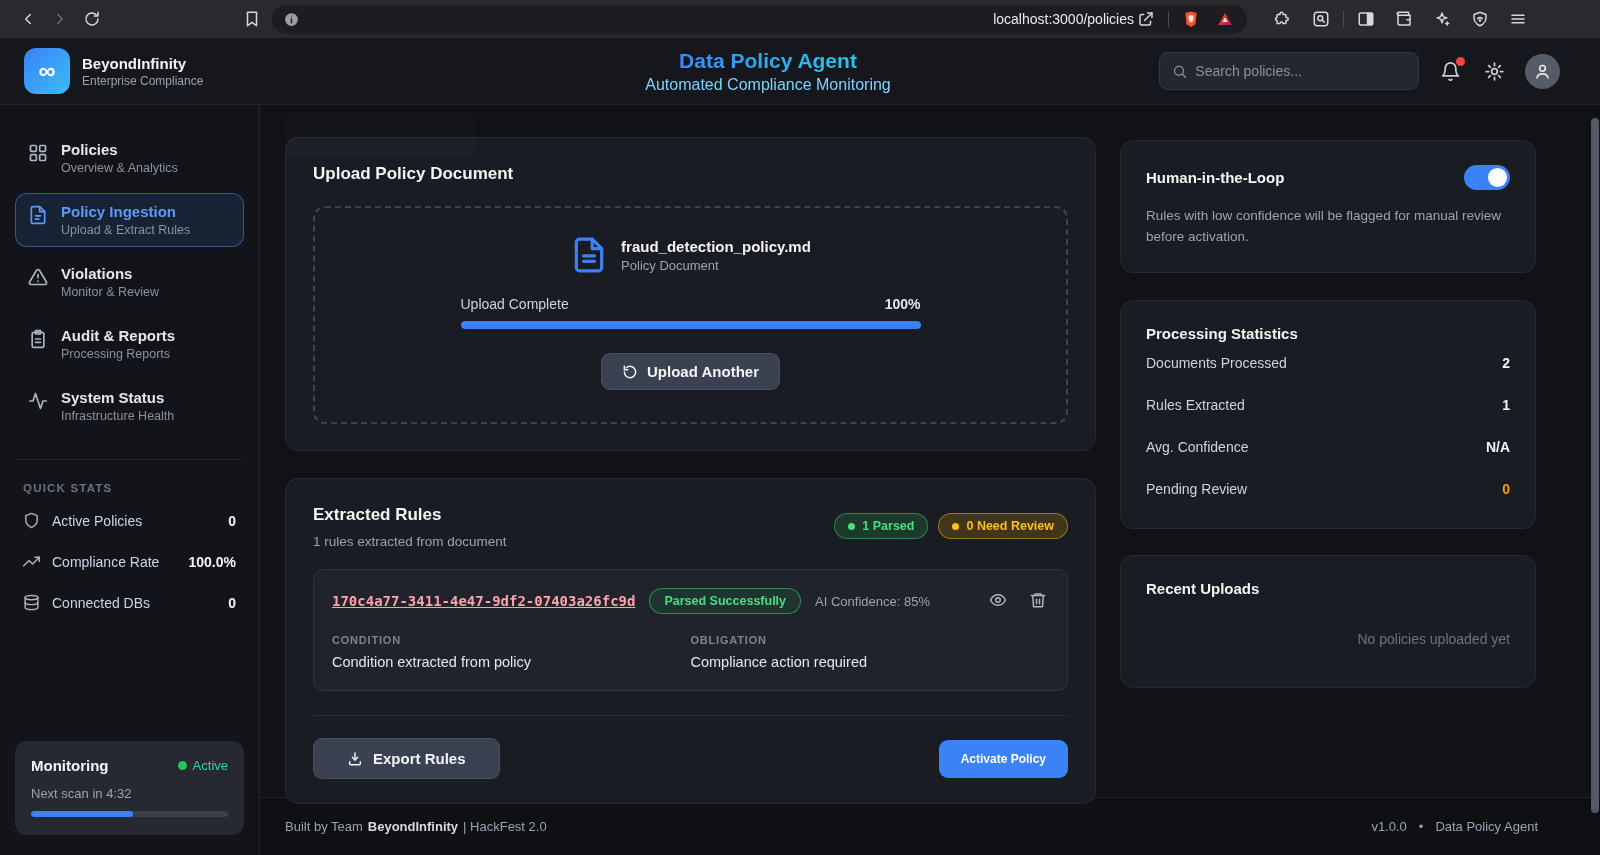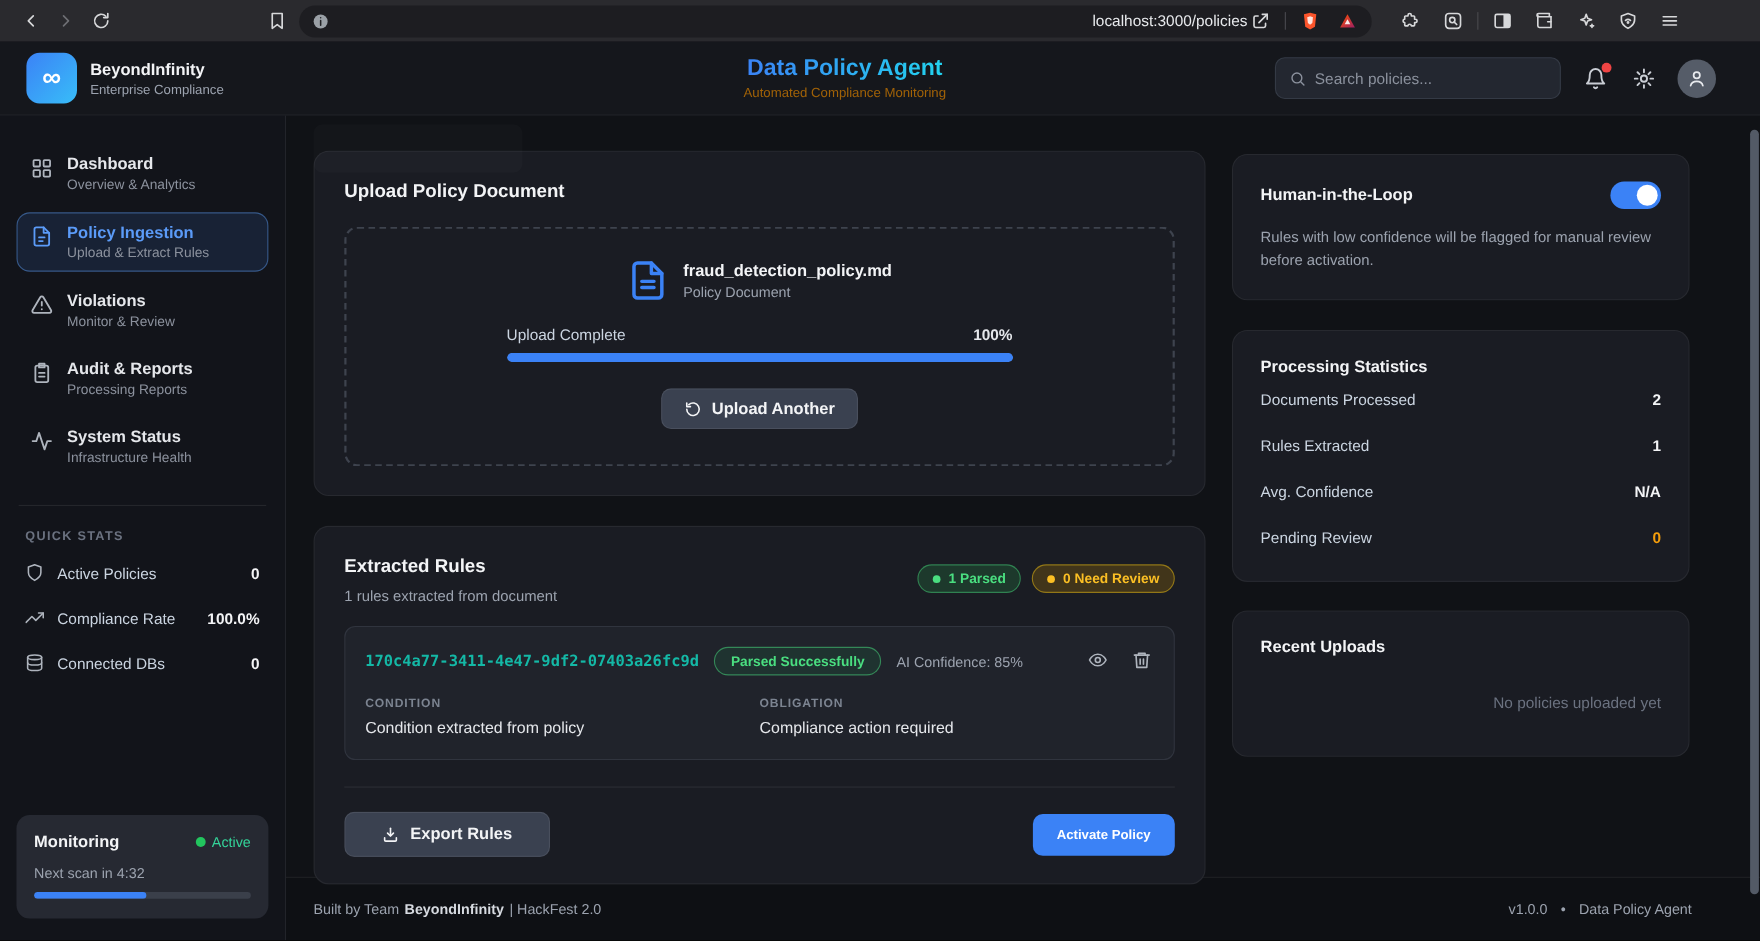--- a/index.html
+++ b/index.html
@@ -22,21 +22,21 @@
 
   
   .app { position:relative; height:817px; display:flex; flex-direction:column; background:#101216; }
   .app-header { height:67px; background:#15171c; border-bottom:1px solid rgba(255,255,255,0.06); display:flex; align-items:center; position:relative; flex:0 0 auto; }
   .brand { display:flex; align-items:center; gap:12px; padding-left:24px; width:260px; flex:0 0 auto; }
   .logo-box { width:46px; height:46px; border-radius:12px; background:linear-gradient(135deg,#3b82f6,#38bdf8); display:flex; align-items:center; justify-content:center; color:#fff; font-size:24px; font-weight:bold; }
   .brand-name { font-size:15px; font-weight:bold; color:#f3f4f6; }
   .brand-tag { font-size:12px; color:#9ca3af; margin-top:2px; }
   .header-title { position:absolute; left:768px; top:50%; transform:translate(-50%,-50%); text-align:center; }
   .header-title .t { font-size:21px; font-weight:bold; background:linear-gradient(90deg,#3b82f6,#22d3ee); -webkit-background-clip:text; background-clip:text; color:transparent; }
-  .header-title .s { font-size:12px; color:#a16207; margin-top:3px; }
+  .header-title .s { font-size:16px; color:#7dd3fc; margin-top:3px; }
   .header-right { margin-left:auto; display:flex; align-items:center; gap:18px; padding-right:40px; }
   .search-box { width:260px; height:38px; background:#232730; border:1px solid #343a45; border-radius:9px; display:flex; align-items:center; padding:0 12px; gap:8px; color:#8b919d; }
   .search-box input { background:transparent; border:none; outline:none; color:#cdd2da; font-size:14px; width:100%; font-family:"Liberation Sans",sans-serif; }
   .search-box input::placeholder { color:#8b919d; }
   .hicon { position:relative; color:#c9cdd4; width:26px; height:26px; display:flex; align-items:center; justify-content:center; }
   .hicon svg { width:21px; height:21px; }
   .red-dot { position:absolute; top:-1px; right:-2px; width:9px; height:9px; border-radius:50%; background:#ef4444; }
   .avatar { width:35px; height:35px; border-radius:50%; background:#555c68; display:flex; align-items:center; justify-content:center; color:#e8eaee; }
   .avatar svg { width:19px; height:19px; }
 
@@ -97,21 +97,21 @@
   .badges { margin-left:auto; display:flex; gap:10px; margin-top:8px; }
   .pill { display:flex; align-items:center; gap:7px; font-size:12.5px; font-weight:bold; padding:5px 13px; border-radius:999px; }
   .pill .dot { width:7px; height:7px; border-radius:50%; }
   .pill.green { background:rgba(34,94,56,0.45); border:1px solid rgba(74,222,128,0.45); color:#4ade80; }
   .pill.green .dot { background:#4ade80; }
   .pill.yellow { background:rgba(113,84,16,0.45); border:1px solid rgba(250,204,21,0.45); color:#fbbf24; }
   .pill.yellow .dot { background:#fbbf24; }
 
   .rule-item { margin-top:20px; background:#20232b; border:1px solid #30343e; border-radius:10px; padding:18px 18px 20px 18px; }
   .rule-top { display:flex; align-items:center; gap:14px; }
-  .rule-id { font-family:"DejaVu Sans Mono", monospace; font-size:14px; font-weight:bold; color:#14b8a6; }
+  .rule-id { font-family:"DejaVu Sans Mono", monospace; font-size:14px; font-weight:bold; color:#fca5a5;text-decoration:underline; }
   .status-pill { font-size:12.5px; font-weight:bold; color:#4ade80; background:rgba(34,197,94,0.1); border:1px solid rgba(74,222,128,0.5); padding:5px 14px; border-radius:999px; }
   .confidence { font-size:13px; color:#9ca3af; }
   .rule-actions { margin-left:auto; display:flex; gap:20px; color:#aeb4bd; }
   .rule-actions .ricon { width:20px; height:20px; cursor:pointer; display:flex; }
   .rule-actions svg { width:18px; height:18px; }
   .rule-cols { display:flex; margin-top:20px; }
   .rule-col { width:50%; }
   .rc-label { font-size:11px; font-weight:bold; letter-spacing:0.8px; color:#7c8491; }
   .rc-value { font-size:14.5px; color:#e5e7eb; margin-top:8px; }
   .rules-divider { height:1px; background:rgba(255,255,255,0.08); margin:24px 0 0 0; }
@@ -311,21 +311,21 @@
 
         <div class="nav-item">
           <span class="nicon">
             <svg viewBox="0 0 24 24" fill="none" stroke="currentColor" stroke-width="2" stroke-linejoin="round">
                 <rect x="3" y="3" width="7" height="7" rx="1"></rect>
                 <rect x="14" y="3" width="7" height="7" rx="1"></rect>
                 <rect x="3" y="14" width="7" height="7" rx="1"></rect>
                 <rect x="14" y="14" width="7" height="7" rx="1"></rect>
               </svg>
           </span>
-          <span><span class="nav-label">Dashboard</span>
+          <span><span class="nav-label">Policies</span>
           <div class="nav-sub">Overview &amp; Analytics</div></span>
         </div>
 
         <div class="nav-item active">
           <span class="nicon">
             <svg viewBox="0 0 24 24" fill="none" stroke="currentColor" stroke-width="2" stroke-linecap="round" stroke-linejoin="round">
                 <path d="M14 2H6a2 2 0 0 0-2 2v16a2 2 0 0 0 2 2h12a2 2 0 0 0 2-2V8z"></path>
                 <path d="M14 2v6h6"></path>
                 <path d="M9 13h6M9 17h4"></path>
               </svg>

